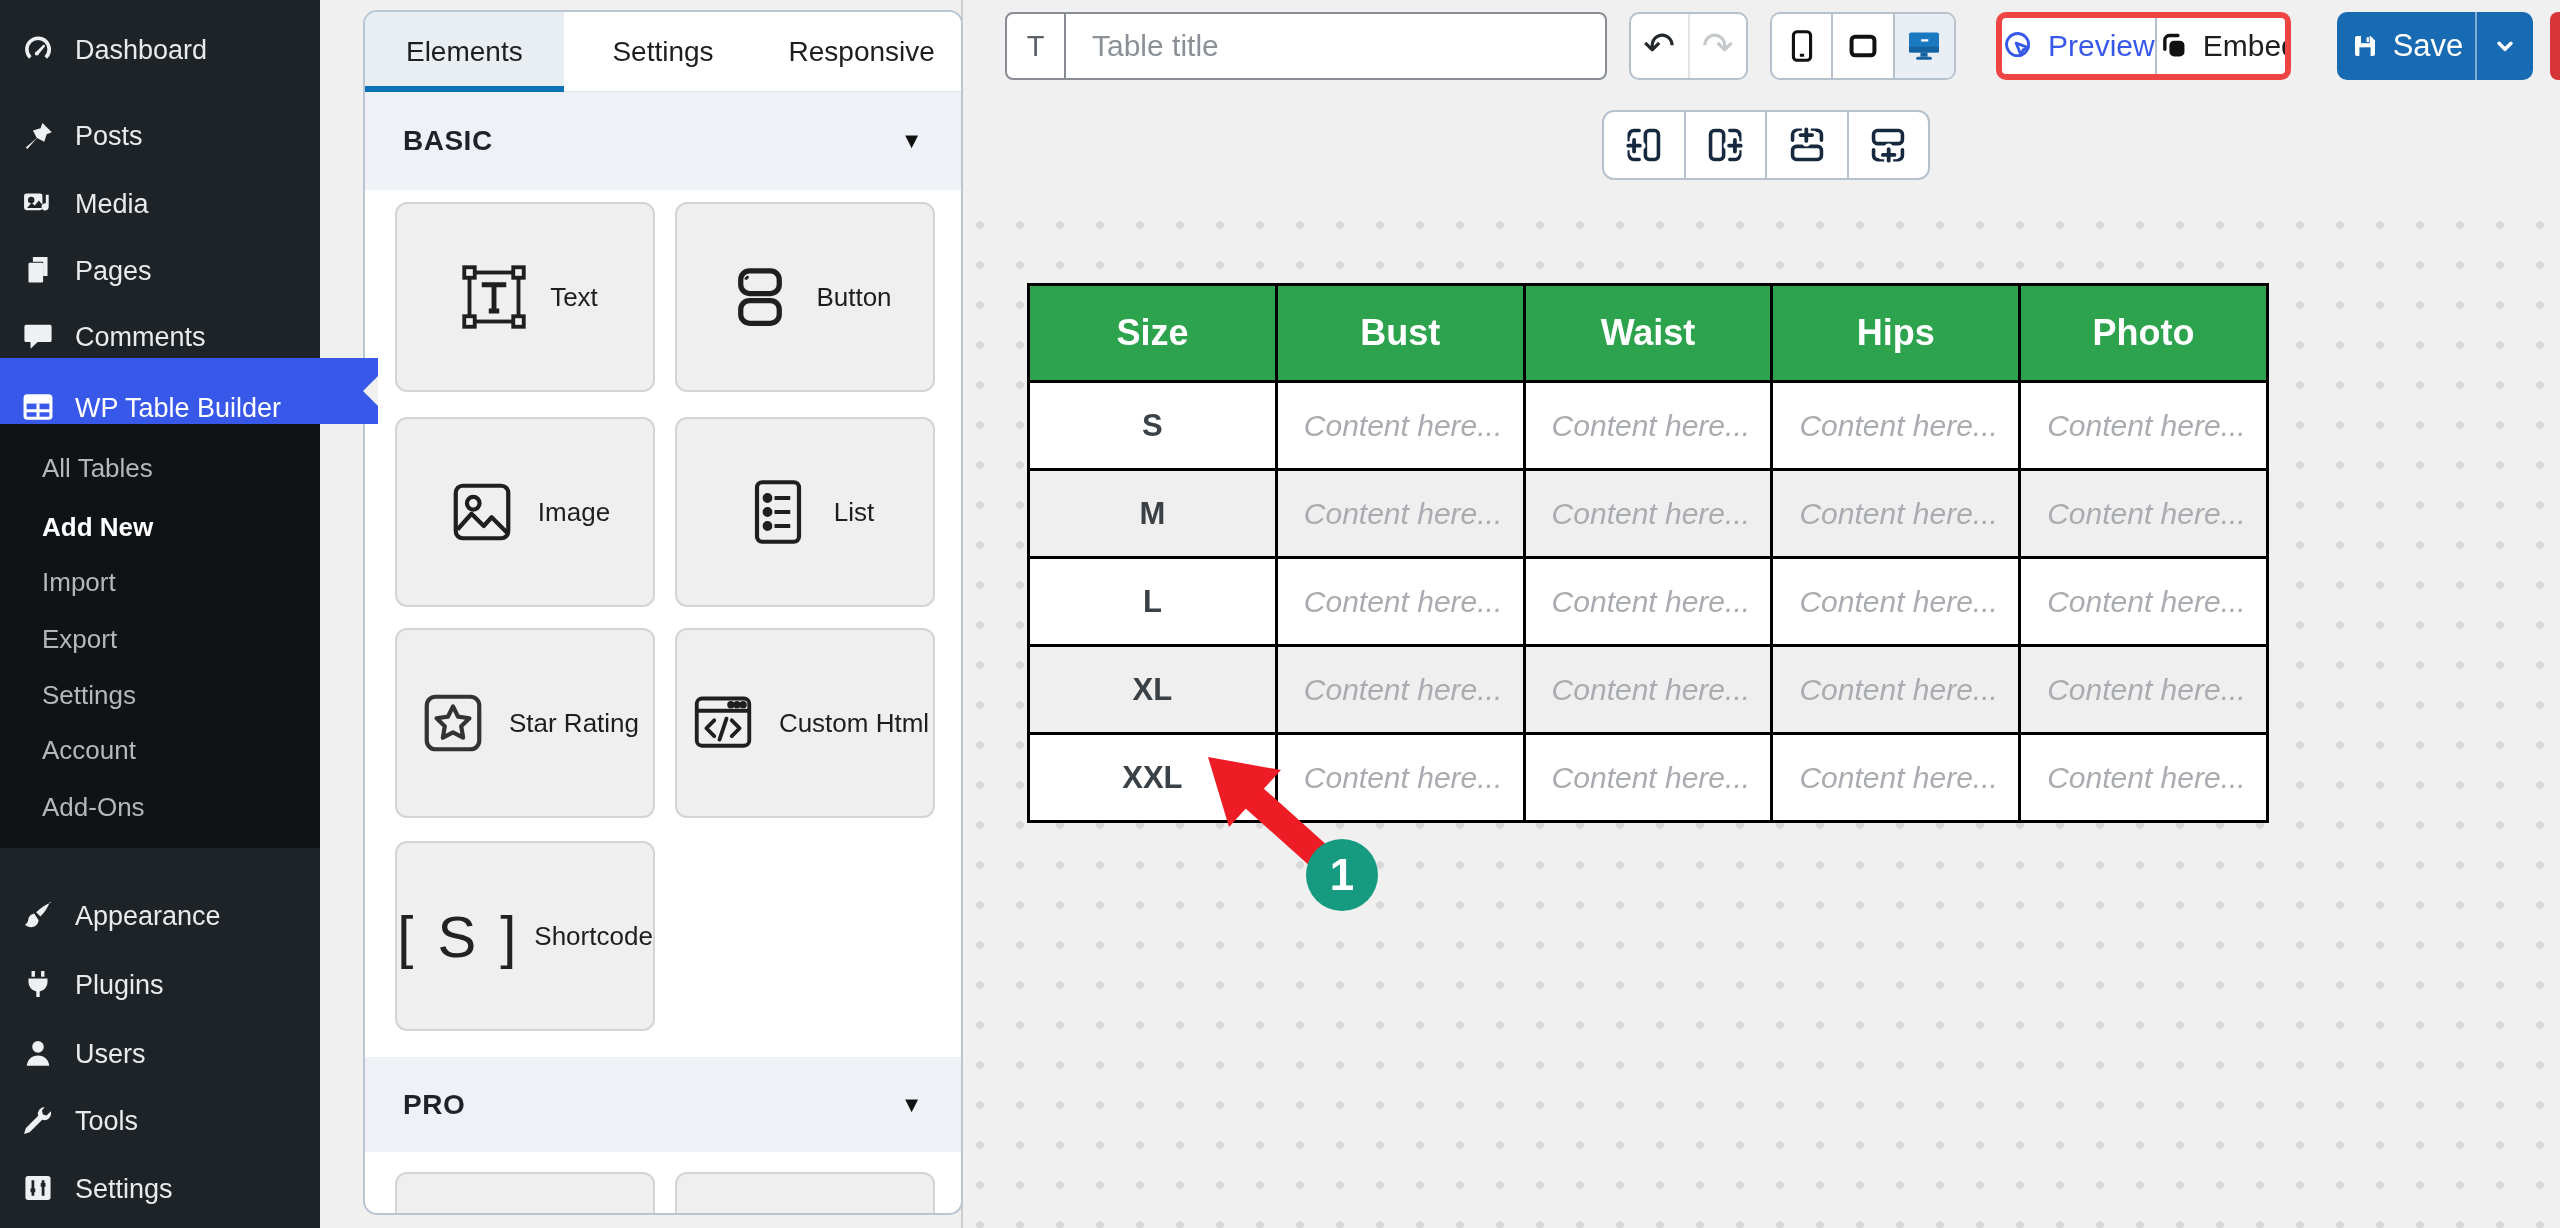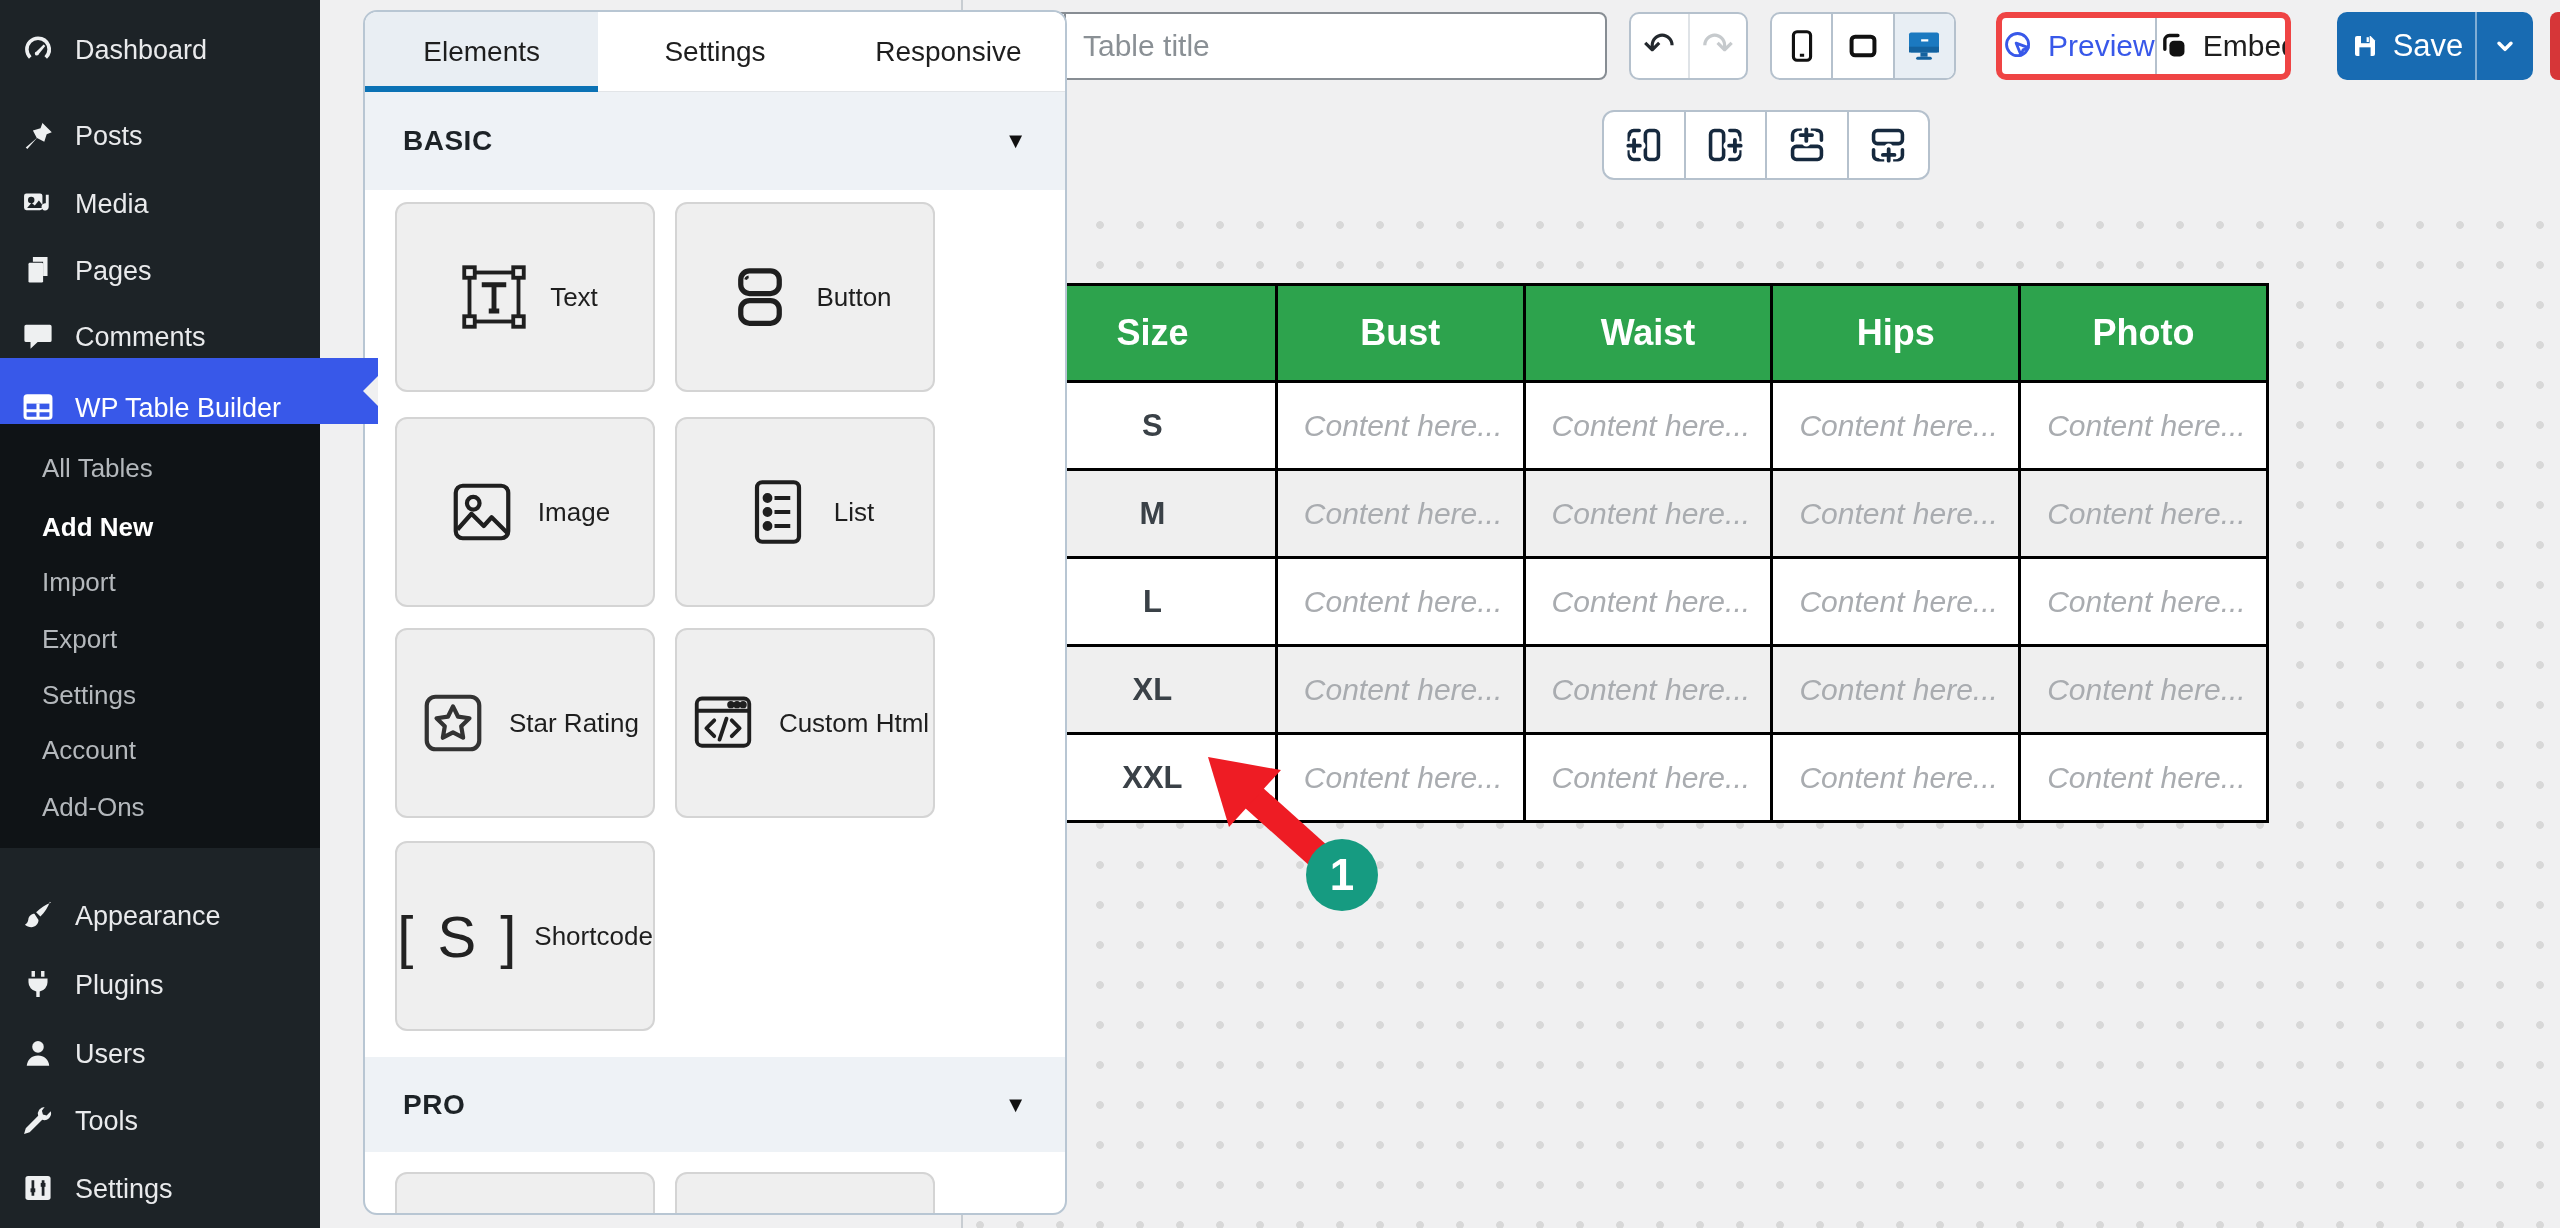--- a/index.html
+++ b/index.html
@@ -10,21 +10,21 @@
   #sidebar{position:absolute;left:0;top:0;width:320px;height:1228px;background:#1d2327;z-index:5}
   .mi{position:absolute;left:0;width:378px;height:58px;display:flex;align-items:flex-end;padding-left:21px;gap:20px;font-size:27px;color:#e9eaec;cursor:pointer}
   .mi svg{width:34px;height:34px;flex:none}
   .mi.active{background:#3858e9;color:#fff;height:66px}
   .notch{position:absolute;right:0;top:50%;transform:translateY(-50%);width:0;height:0;border-top:15px solid transparent;border-bottom:15px solid transparent;border-right:15px solid #f0f0f1}
   #submenu{position:absolute;left:0;top:424px;width:320px;height:424px;background:#0f1316}
   .smi{position:absolute;left:42px;height:44px;display:flex;align-items:center;font-size:26px;color:#b4b8bc;cursor:pointer}
   .smi.active{color:#fff;font-weight:bold}
 
   
-  #panel{position:absolute;left:363px;top:10px;width:704px;height:1205px;background:#fff;border:2px solid #b8c6d3;border-radius:14px;overflow:hidden;z-index:4}
+  #panel{position:absolute;left:363px;top:10px;width:600px;height:1205px;background:#fff;border:2px solid #b8c6d3;border-radius:14px;overflow:hidden;z-index:4}
   #tabs{position:absolute;left:0;top:0;width:100%;height:80px;display:flex;border-bottom:1px solid #e2e5e8}
   .tab{flex:1;display:flex;align-items:center;justify-content:center;font-size:28px;color:#1e1e1e;position:relative;cursor:pointer;background:#fff}
   .tab.active{background:#e9eef3}
   .tab.active::after{content:"";position:absolute;left:0;right:0;bottom:-1px;height:6px;background:#0b72b5}
   .sect{position:absolute;left:0;width:100%;background:#eef2f6;display:flex;align-items:center;justify-content:space-between;padding:17px 38px;font-weight:bold;font-size:28px;color:#1d2327;letter-spacing:.5px}
   .sect .chev{font-size:22px;color:#111}
   #sect-basic{top:80px;height:98px}
   #sect-pro{top:1045px;height:95px}
   .card{position:absolute;width:260px;height:190px;background:#efefef;border:2px solid #d4d4d4;border-radius:12px;display:flex;flex-direction:row;align-items:center;justify-content:center;gap:14px;cursor:grab}
   .card .lbl{font-size:26px;color:#1e1e1e}
@@ -33,21 +33,21 @@
   .sc-glyph{font-size:58px;color:#222;letter-spacing:4px;height:84px;display:flex;align-items:center}
 
   
   #divider{position:absolute;left:961px;top:0;width:2px;height:1228px;background:#c8cdd2}
   #dots{position:absolute;left:963px;top:205px;width:1597px;height:1023px;background-image:radial-gradient(circle,#d8d8d8 3.5px,transparent 4.2px);background-size:40px 40px;background-position:-3px 0}
 
   
   .tb{position:absolute;top:12px;height:68px;background:#fff;display:flex;align-items:center}
   #title-group{left:1005px;width:602px;border:2px solid #878d93;border-radius:8px}
   #tprefix{width:59px;height:100%;display:flex;align-items:center;justify-content:center;font-size:29px;color:#5b6166;border-right:2px solid #878d93}
-  #title-input{flex:1;height:100%;border:none;outline:none;background:transparent;font-size:30px;padding-left:17px;font-family:"Liberation Sans",sans-serif;color:#1e1e1e}
+  #title-input{flex:1;height:100%;border:none;outline:none;background:transparent;font-size:30px;padding-left:26px;font-family:"Liberation Sans",sans-serif;color:#1e1e1e}
   #title-input::placeholder{color:#8a9095;opacity:1}
   #undo-group{left:1629px;width:119px;border:2px solid #b5c1cd;border-radius:10px}
   .half{flex:1;height:100%;display:flex;align-items:center;justify-content:center;cursor:pointer}
   #undo-group .half+.half{border-left:2px solid #dfe3e7}
   #undo-glyph{font-size:38px;color:#23282d;line-height:1}
   #redo-glyph{font-size:38px;color:#c6cacd;line-height:1}
   #device-group{left:1770px;width:186px;border:2px solid #b5c1cd;border-radius:10px;overflow:hidden}
   .seg{flex:1;height:100%;display:flex;align-items:center;justify-content:center;cursor:pointer}
   #device-group .seg+.seg{border-left:2px solid #b5c1cd}
   .seg.active{background:#e8eef4}

